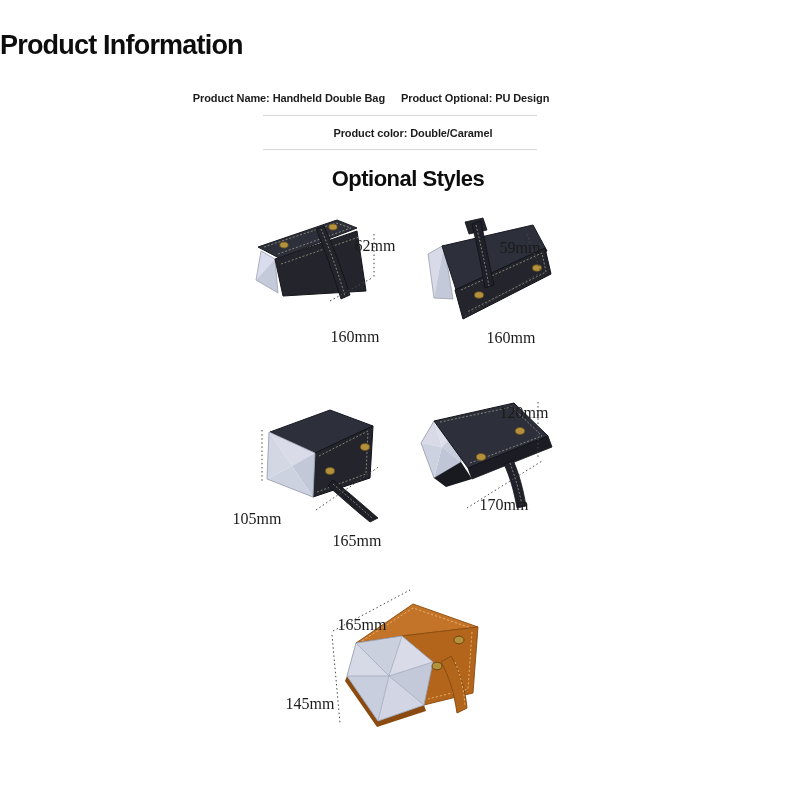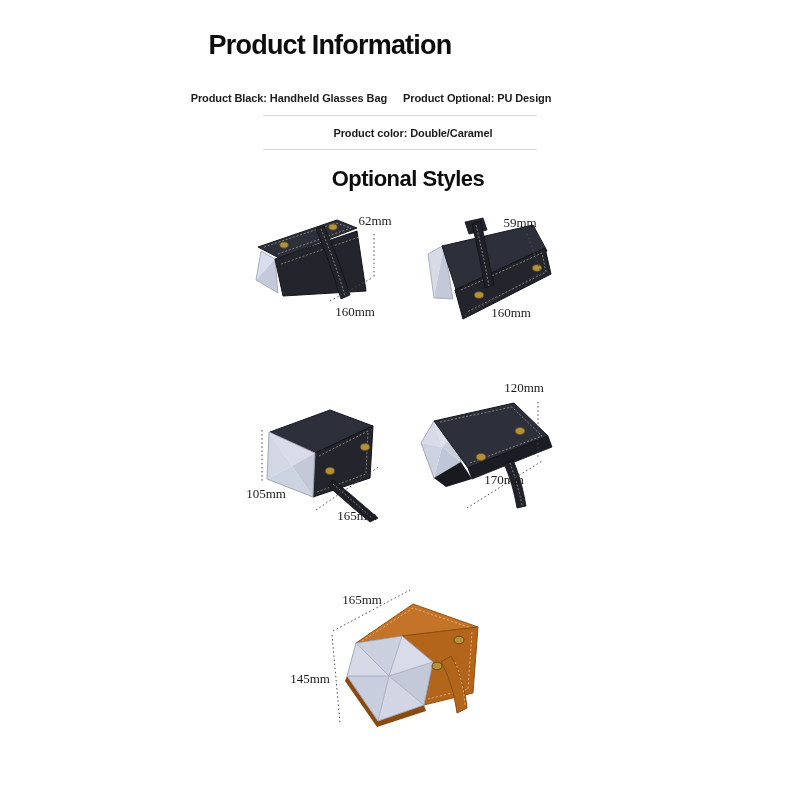--- a/index.html
+++ b/index.html
@@ -1,55 +1,55 @@
 <!DOCTYPE html>
 <html><head>
 <meta charset="utf-8">
 <style>
   html,body{margin:0;padding:0;background:#ffffff;}
   .page{position:relative;width:800px;height:800px;background:#ffffff;overflow:hidden;
         font-family:"Liberation Sans",sans-serif;}
-  .page-title{position:absolute;top:30px;left:0;width:660px;text-align:center;
+  .page-title{position:absolute;top:30px;left:0;width:660px;text-align:left;
         font-size:27px;font-weight:800;letter-spacing:-0.8px;color:#0d0d0d;margin:0;}
   .section-title{position:absolute;top:166px;left:8px;width:800px;text-align:center;
         font-size:22px;font-weight:800;letter-spacing:-0.5px;color:#0d0d0d;margin:0;}
   .spec-row{position:absolute;left:0;width:800px;display:flex;justify-content:center;
         font-size:11px;font-weight:700;color:#1c1c1c;letter-spacing:-0.1px;white-space:nowrap;}
   .spec-row-1{top:92px;gap:16px;transform:translateX(-29px);}
   .spec-row-2{top:127px;gap:20px;transform:translateX(13px);}
   .divider{position:absolute;left:263px;width:274px;height:1px;background:#d8d8d8;}
   .divider-1{top:115px;}
   .divider-2{top:149px;}
   .fig{position:absolute;}
   .fig-1{left:240px;top:200px;}
   .fig-2{left:415px;top:200px;}
   .fig-3{left:240px;top:400px;}
   .fig-4{left:415px;top:370px;}
   .fig-5{left:275px;top:580px;}
   .dim{position:absolute;transform:translate(-50%,-50%);white-space:nowrap;
-        font-family:"Liberation Serif","DejaVu Serif",serif;font-size:13px;color:#1b1b1b;}
+        font-family:"Liberation Serif","DejaVu Serif",serif;font-size:16px;color:#1b1b1b;margin-top:25px;}
   #s1h{left:375px;top:221px;} #s1w{left:355px;top:312px;}
   #s2h{left:520px;top:223px;} #s2w{left:511px;top:313px;}
-  #s3h{left:266px;top:494px;} #s3w{left:357px;top:516px;}
+  #s3h{left:257px;top:494px;} #s3w{left:357px;top:516px;}
   #s4h{left:524px;top:388px;} #s4w{left:504px;top:480px;}
   #s5w{left:362px;top:600px;} #s5h{left:310px;top:679px;}
   .dimline{stroke:#4a4a4a;stroke-width:1;stroke-dasharray:1.5 2.6;fill:none;}
   .stitch{fill:none;stroke:#979a84;stroke-width:0.8;stroke-dasharray:2 1.8;}
   .stitch-c{fill:none;stroke:#e9b26e;stroke-width:0.9;stroke-dasharray:2.2 2;}
   .crease{stroke:#a7adbf;stroke-width:0.9;}
 </style>
 </head>
 <body>
 
 <div class="page">
 
   <h1 class="page-title">Product Information</h1>
 
   <div class="spec-row spec-row-1">
-    <span>Product Black: Handheld Glasses Bag</span>
+    <span>Product Name: Handheld Double Bag</span>
     <span>Product Optional: PU Design</span>
   </div>
   <div class="divider divider-1"></div>
   <div class="spec-row spec-row-2">
     <span>Product color: Double/Caramel</span>
   </div>
   <div class="divider divider-2"></div>
 
   <h2 class="section-title">Optional Styles</h2>
 

